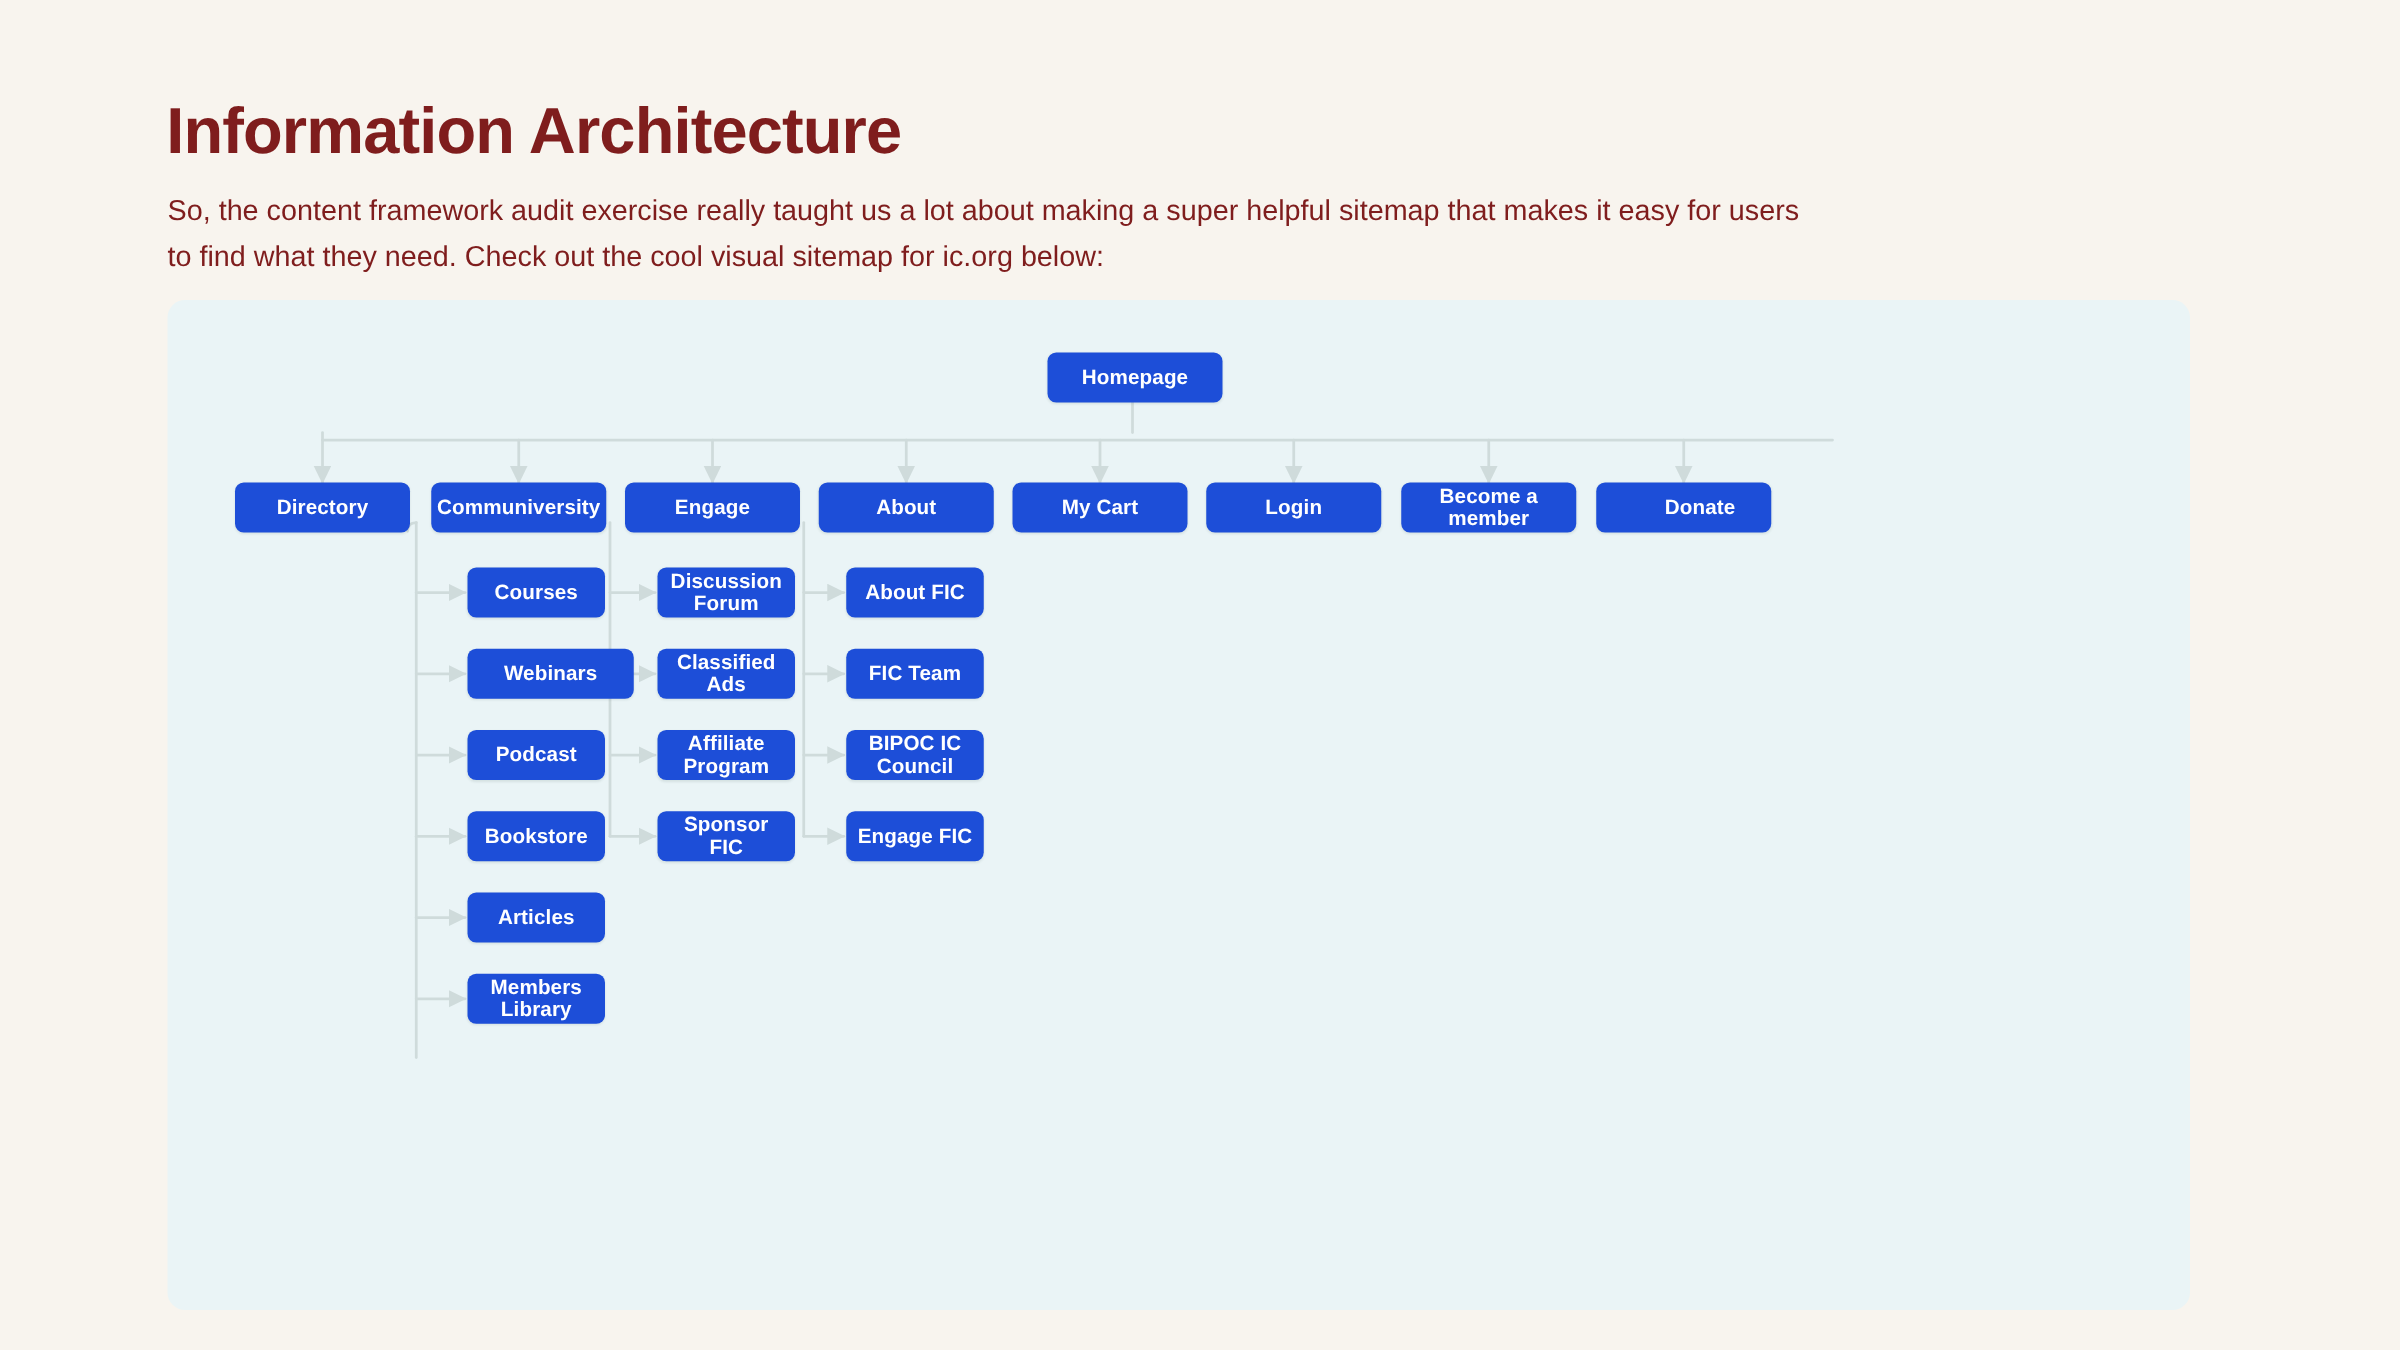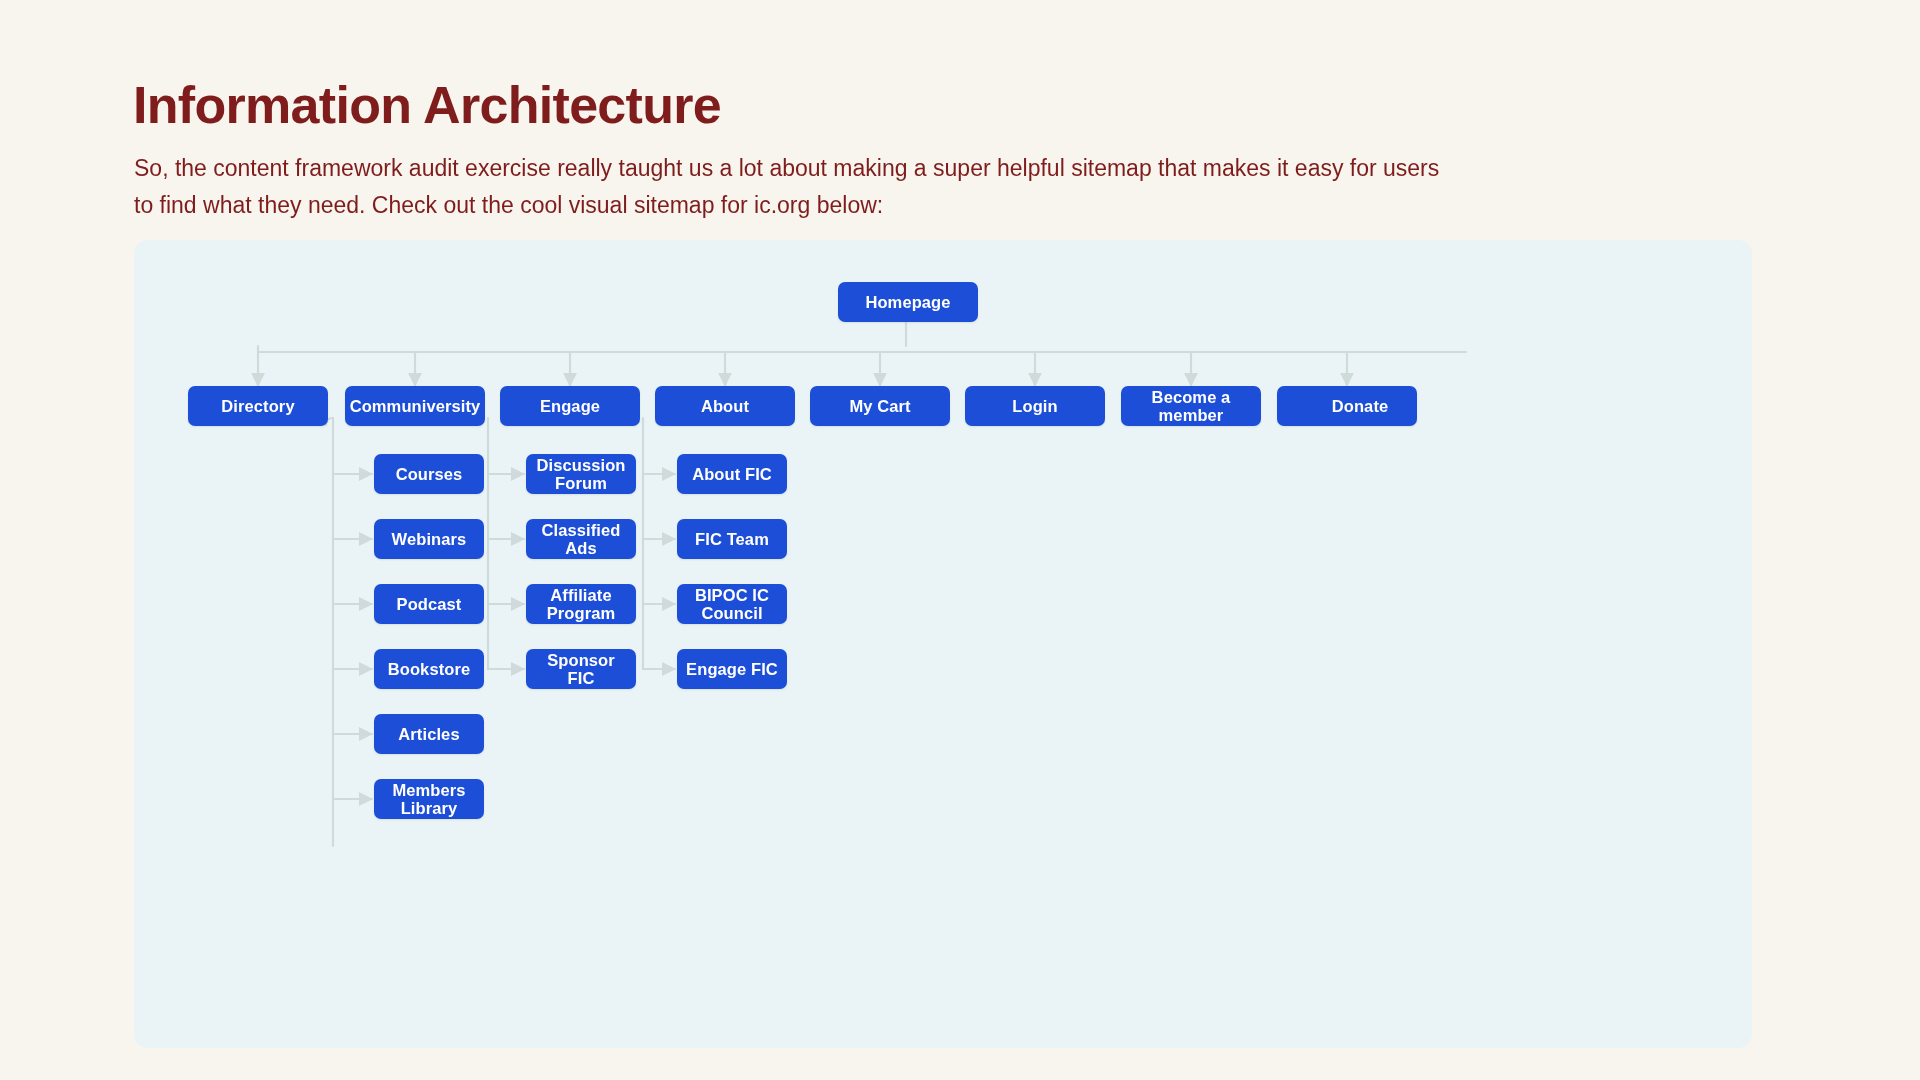--- a/index.html
+++ b/index.html
@@ -161,21 +161,21 @@
       <span class="node-label">Become a
 member</span>
     </div>
     <div class="node" style="left:1143px; top:146px; width:140px; height:40px;padding-left:32px;">
       <span class="node-label">Donate</span>
     </div>
 
     <div class="node" style="left:240px; top:214px; width:110px; height:40px;">
       <span class="node-label">Courses</span>
     </div>
-    <div class="node" style="left:240px; top:279px; width:110px; height:40px;">
+    <div class="node" style="left:240px; top:279px; width:133px; height:40px;">
       <span class="node-label">Webinars</span>
     </div>
     <div class="node" style="left:240px; top:344px; width:110px; height:40px;">
       <span class="node-label">Podcast</span>
     </div>
     <div class="node" style="left:240px; top:409px; width:110px; height:40px;">
       <span class="node-label">Bookstore</span>
     </div>
     <div class="node" style="left:240px; top:474px; width:110px; height:40px;">
       <span class="node-label">Articles</span>

